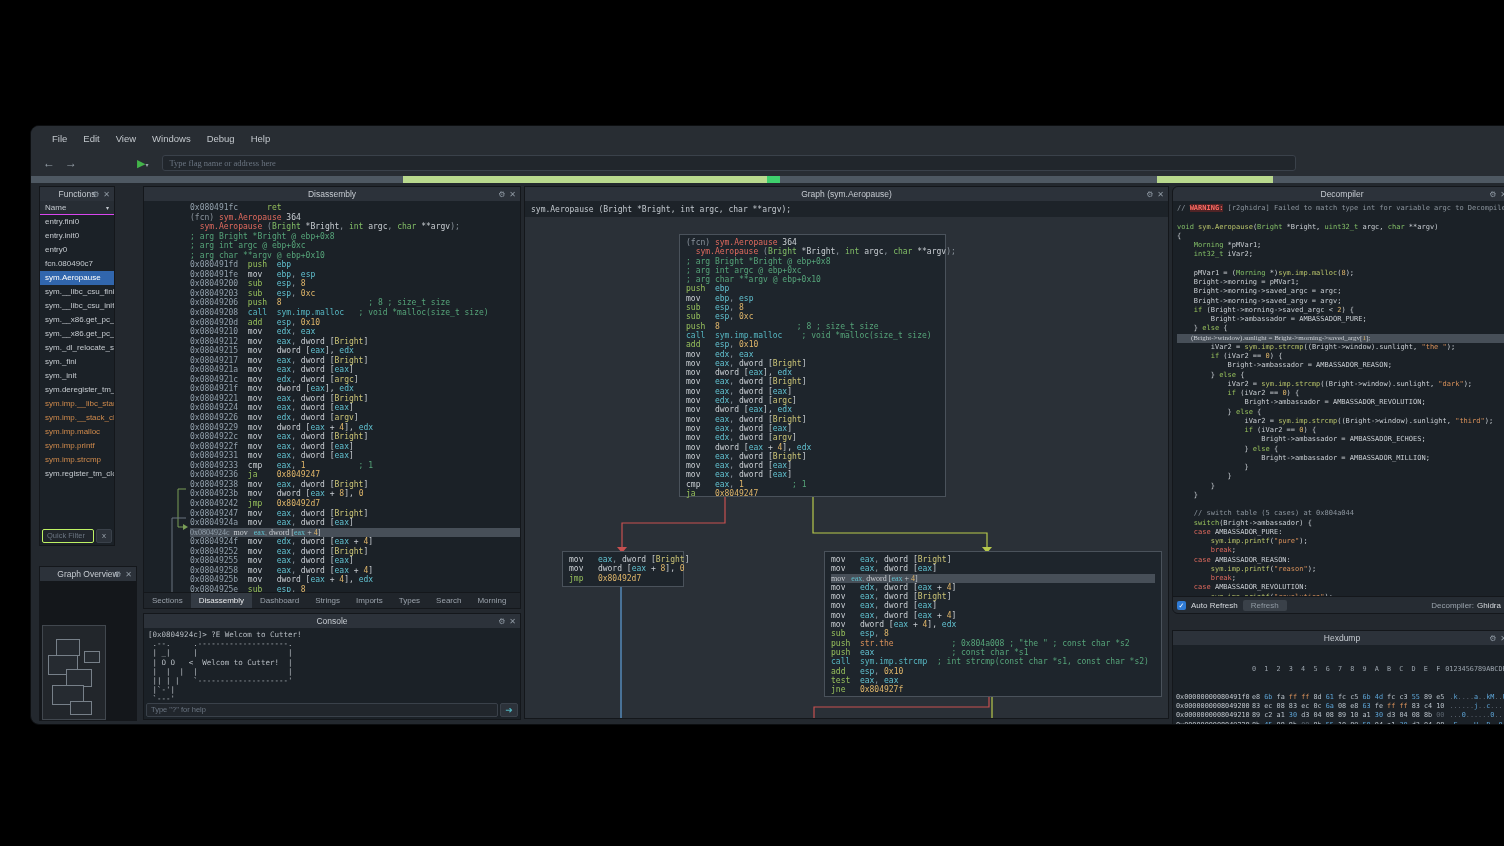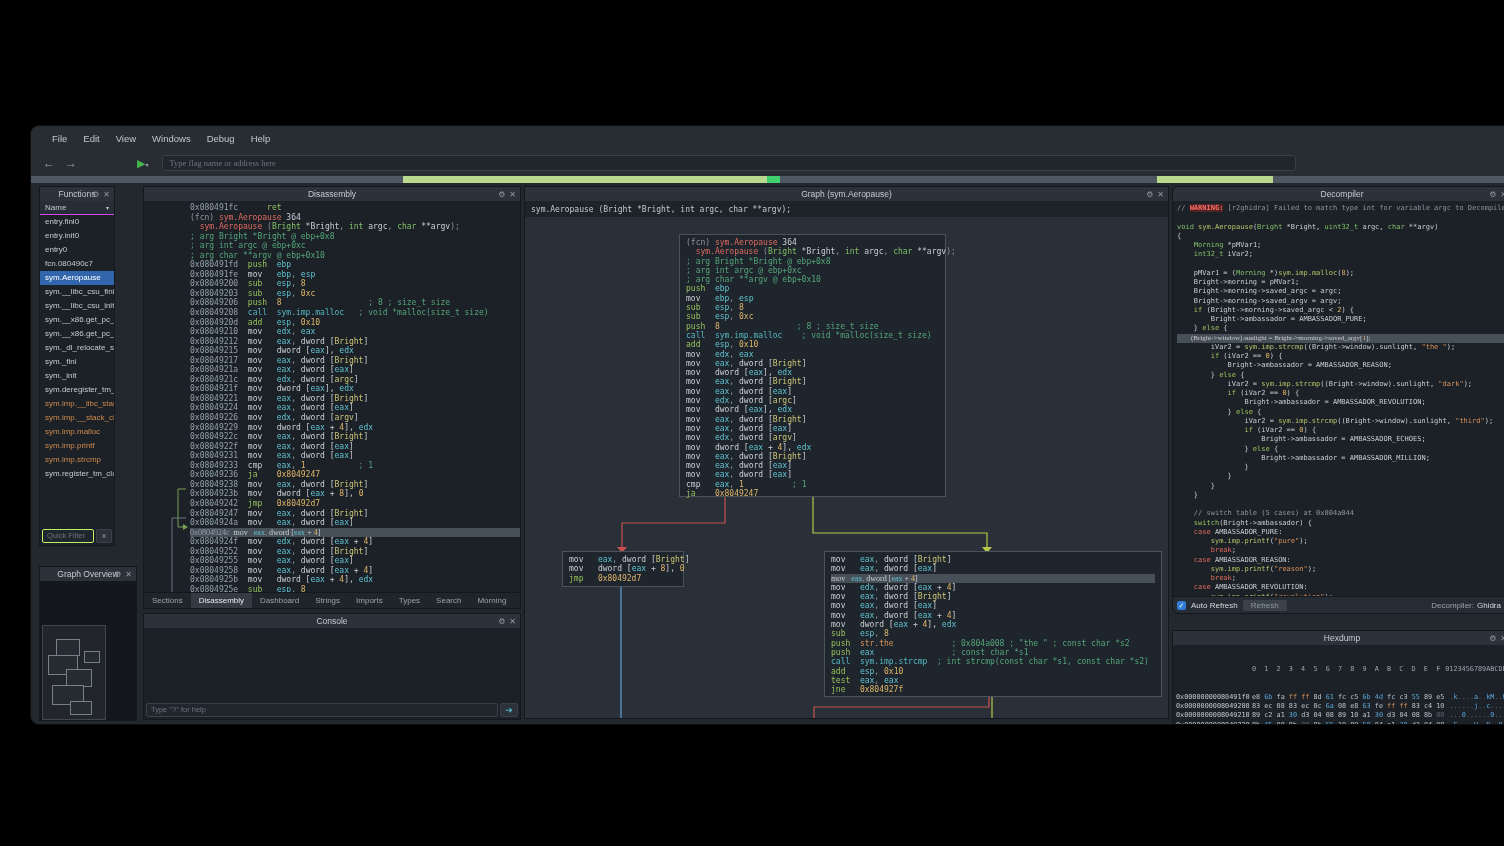--- a/index.html
+++ b/index.html
@@ -257,20 +257,28 @@
   </div>
 
   <div class="panel" style="left:112px;top:487px;width:378px;height:107px;">
     <div class="phead">
       <span class="ttl">Console</span>
       <span class="icons">
         <span>⚙</span>
         <span>✕</span>
       </span>
     </div>
+    <pre class="console-out">[0x0804924c]&gt; ?E Welcom to Cutter!
+ .--.     .--------------------.
+ | _|     |                    |
+ | O O   &lt;  Welcom to Cutter!  |
+ |  |  |  |                    |
+ || | |   `--------------------'
+ |`-'|
+ `---'</pre>
     <div class="console-inputrow">
       <span class="console-input">Type "?" for help</span>
       <span class="console-go">➜</span>
     </div>
   </div>
 
   <div class="panel" style="left:493px;top:60px;width:645px;height:533px;background:#2a3037;">
     <div class="phead">
       <span class="ttl">Graph (sym.Aeropause)</span>
       <span class="icons">

